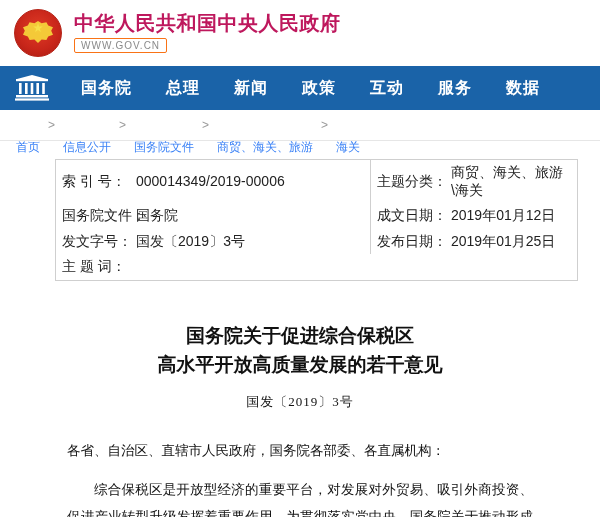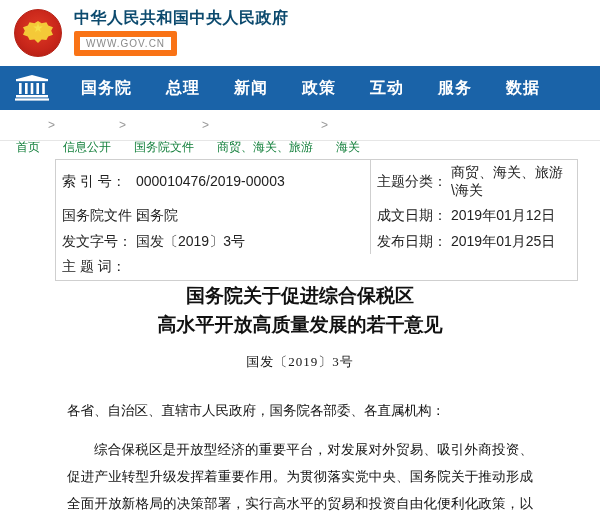--- a/index.html
+++ b/index.html
@@ -51,32 +51,32 @@
   .emblem .star {
     position: absolute;
     left: 19px; top: 14px;
     width: 10px; height: 10px;
     background: #f7e04a;
     clip-path: polygon(50% 0%, 61% 35%, 98% 35%, 68% 57%, 79% 91%, 50% 70%, 21% 91%, 32% 57%, 2% 35%, 39% 35%);
   }
   .site-title {
     font-family: "Liberation Serif", serif;
     font-weight: bold;
-    font-size: 16px;
-    color: #0c4a6e;
+    font-size: 20px;
+    color: #be185d;
     letter-spacing: 0.5px;
     line-height: 1;
     white-space: nowrap;
   }
   .site-domain {
     margin-top: 5px;
     display: inline-block;
     font-size: 10px;
     color: #8a8a8a;
-    border: 6px solid #f97316;
+    border: 1px solid #f97316;
     border-radius: 2px;
     padding: 1px 6px;
     letter-spacing: 1px;
     font-family: "Liberation Sans", sans-serif;
   }
   .title-wrap { display: flex; flex-direction: column; justify-content: center; }
 
   
   .main-nav {
     height: 44px;
@@ -109,21 +109,21 @@
   
   .breadcrumb {
     height: 30px;
     display: flex;
     align-items: center;
     padding-left: 16px;
     font-size: 12px;
     color: #3a3a3a;
     border-bottom: 1px solid #e6e6e6;
   }
-  .crumb { color: #15803d; white-space: nowrap; margin-top: 44px; }
+  .crumb { color: #3b82f6; white-space: nowrap; margin-top: 44px; }
   .crumb-sep { margin: 0 8px; color: #9a9a9a; }
 
   
   .doc-area {
     position: relative;
     padding: 0 0 0 0;
   }
   .doc-inner {
     margin: 0 55px;
     padding-top: 18px;
@@ -156,20 +156,21 @@
   }
   .val { color: #222222; }
   .col-a { width: 62px; }
   .col-b { width: 228px; }
   .col-c { width: 62px; }
   .col-d { width: 120px; }
 
   
   .doc-title {
     text-align: center;
+    margin-top: 40px;
     font-family: "Liberation Serif", serif;
     font-weight: bold;
     font-size: 19px;
     color: #111111;
     line-height: 1.55;
   }
   .doc-number {
     text-align: center;
     margin-top: 14px;
     font-family: "Liberation Serif", serif;
@@ -240,21 +241,21 @@
   <span class="crumb">海关</span>
 </div>
 
 <div class="doc-area">
   <div class="doc-inner">
 
     <table class="info-table">
       <tbody>
           <tr>
         <td class="lbl col-a">索 引 号：</td>
-        <td class="val col-b">000010476/2019-00003</td>
+        <td class="val col-b">000014349/2019-00006</td>
         <td class="lbl col-c sep-left">主题分类：</td>
         <td class="val col-d">商贸、海关、旅游\海关</td>
       </tr>
       <tr>
         <td class="lbl col-a">国务院文件：</td>
         <td class="val col-b">国务院</td>
         <td class="lbl col-c sep-left">成文日期：</td>
         <td class="val col-d">2019年01月12日</td>
       </tr>
       <tr>

